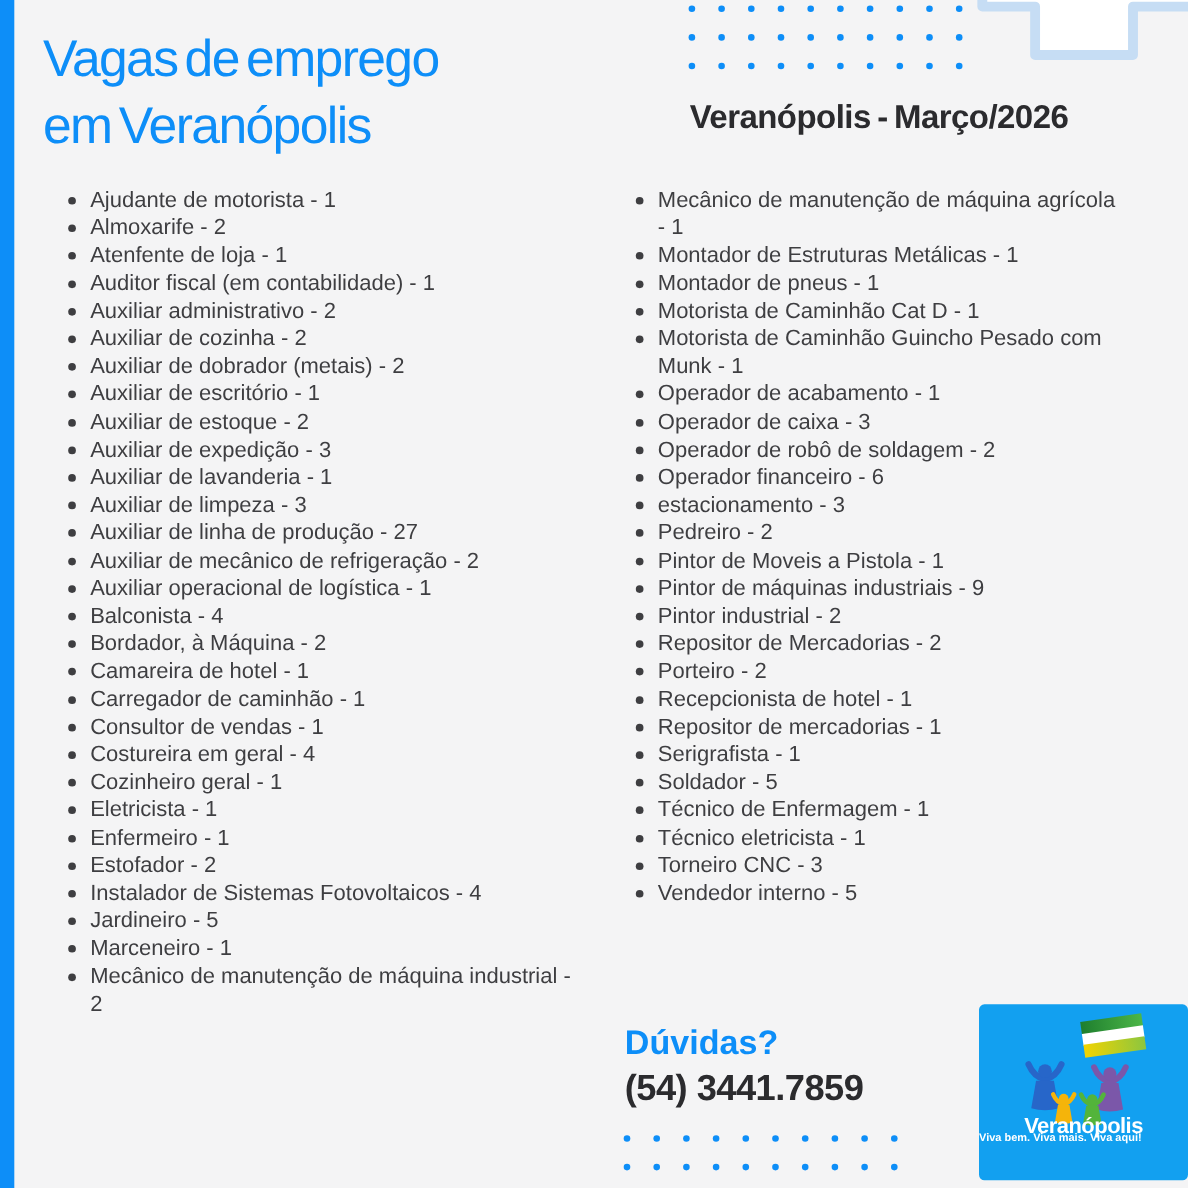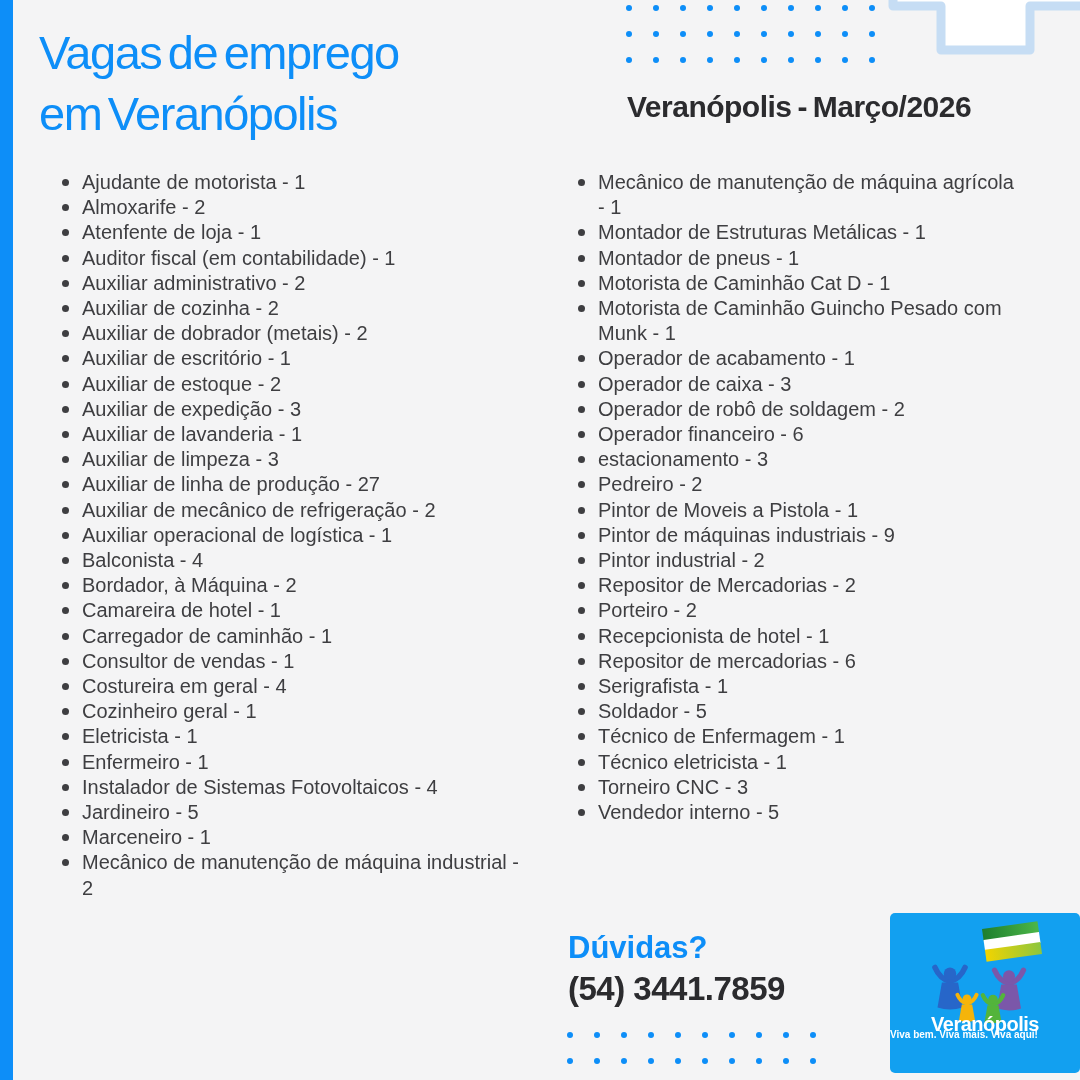--- a/index.html
+++ b/index.html
@@ -208,20 +208,21 @@
       <li>Auxiliar operacional de logística - 1</li>
       <li>Balconista - 4</li>
       <li>Bordador, à Máquina - 2</li>
       <li>Camareira de hotel - 1</li>
       <li>Carregador de caminhão - 1</li>
       <li>Consultor de vendas - 1</li>
       <li>Costureira em geral - 4</li>
       <li>Cozinheiro geral - 1</li>
       <li>Eletricista - 1</li>
       <li>Enfermeiro - 1</li>
+      <li>Estofador - 2</li>
       <li>Instalador de Sistemas Fotovoltaicos - 4</li>
       <li>Jardineiro - 5</li>
       <li>Marceneiro - 1</li>
       <li>Mecânico de manutenção de máquina industrial - 2</li>
     </ul>
 
   <ul class="job-list list-right">
       <li>Mecânico de manutenção de máquina agrícola - 1</li>
       <li>Montador de Estruturas Metálicas - 1</li>
       <li>Montador de pneus - 1</li>
@@ -232,21 +233,21 @@
       <li>Operador de robô de soldagem - 2</li>
       <li>Operador financeiro - 6</li>
       <li>estacionamento - 3</li>
       <li>Pedreiro - 2</li>
       <li>Pintor de Moveis a Pistola - 1</li>
       <li>Pintor de máquinas industriais - 9</li>
       <li>Pintor industrial - 2</li>
       <li>Repositor de Mercadorias - 2</li>
       <li>Porteiro - 2</li>
       <li>Recepcionista de hotel - 1</li>
-      <li>Repositor de mercadorias - 6</li>
+      <li>Repositor de mercadorias - 1</li>
       <li>Serigrafista - 1</li>
       <li>Soldador - 5</li>
       <li>Técnico de Enfermagem - 1</li>
       <li>Técnico eletricista - 1</li>
       <li>Torneiro CNC - 3</li>
       <li>Vendedor interno - 5</li>
     </ul>
 
   <div class="contact-question">Dúvidas?</div>
   <div class="contact-phone">(54) 3441.7859</div>

